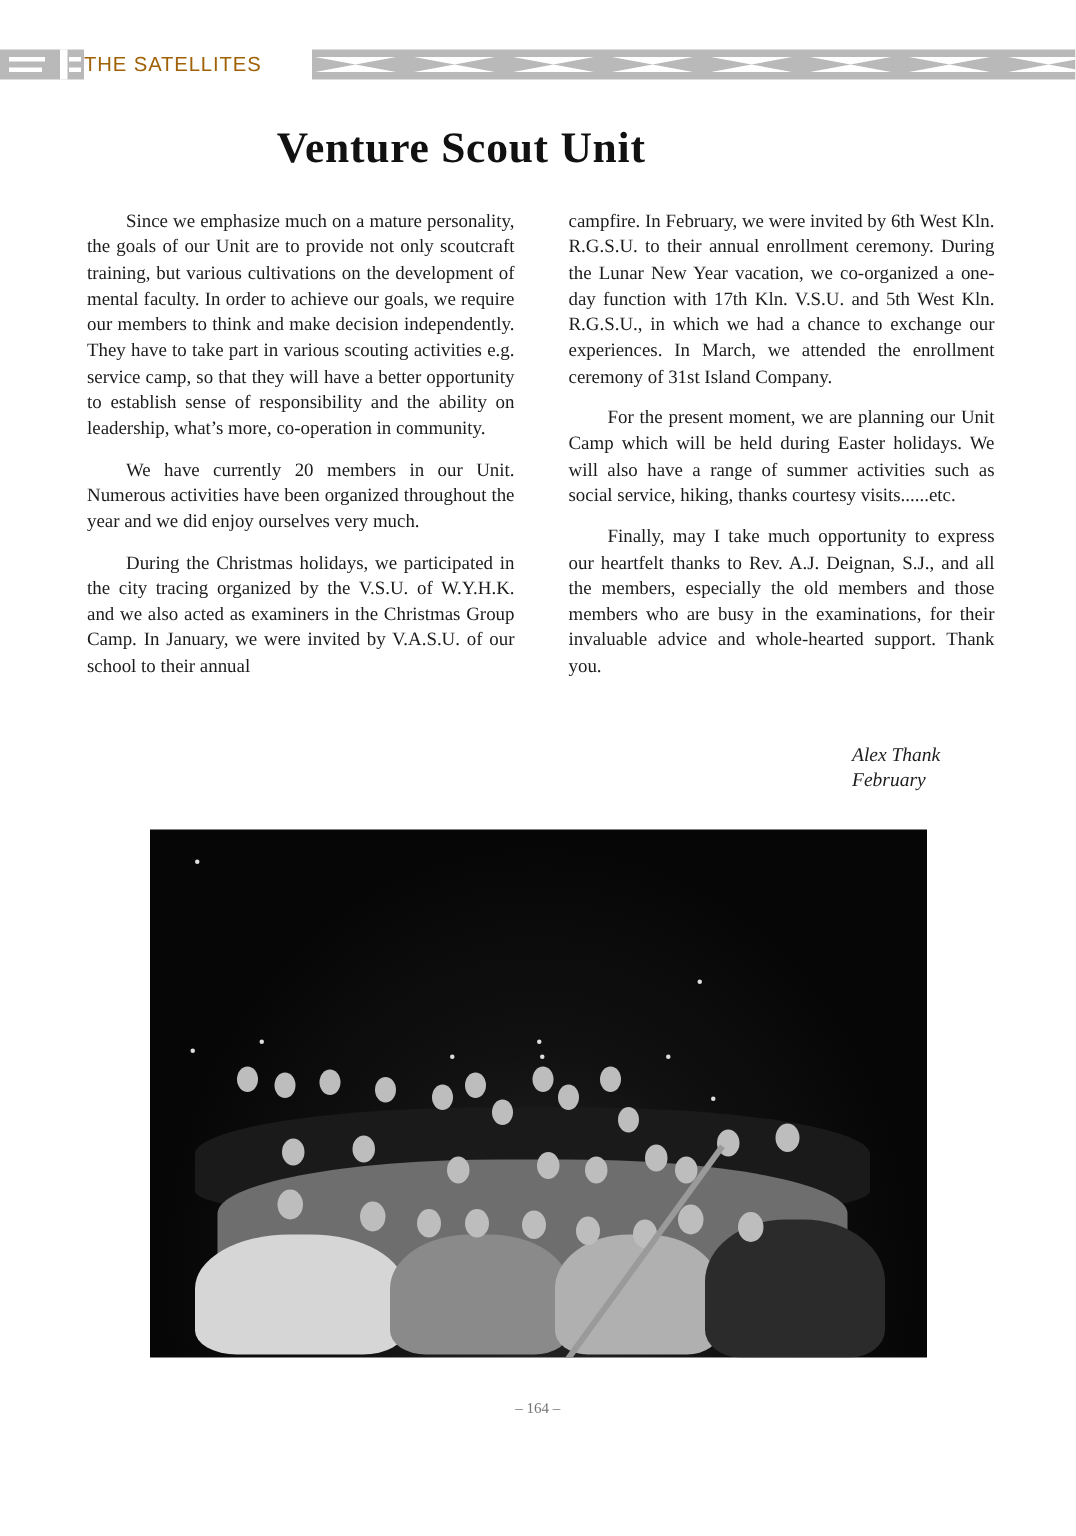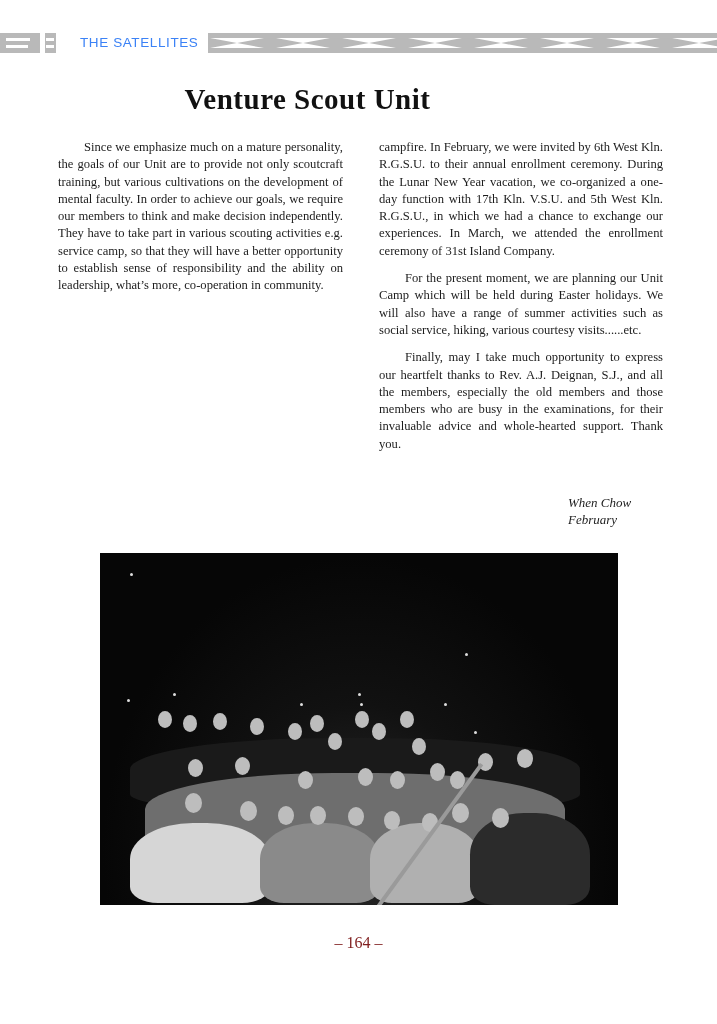--- a/index.html
+++ b/index.html
@@ -5,23 +5,23 @@
     * { margin: 0; padding: 0; box-sizing: border-box; }
     html, body { width: 717px; height: 1024px; background: #ffffff; overflow: hidden; }
     body { position: relative; font-family: "Liberation Serif", "DejaVu Serif", serif; color: #1a1a1a; }
 
     
     .header-band { position: absolute; top: 33px; left: 0; width: 717px; height: 20px; }
     .band-left { position: absolute; left: 0; top: 0; width: 56px; height: 20px; background: #b9b9b9; }
     .band-left .bar { position: absolute; height: 3px; background: #fff; }
     .band-left .gap { position: absolute; left: 40px; top: 0; width: 5px; height: 20px; background: #fff; }
     .section-label {
-      position: absolute; left: 80px; top: 2px; height: 18px;
+      position: absolute; left: 56px; top: 2px; height: 18px;
       font-family: "Liberation Sans", "DejaVu Sans", sans-serif;
-      font-size: 13.5px; letter-spacing: 0.6px; color: #3b82f6; line-height: 16px;
+      font-size: 13.5px; letter-spacing: 0.6px; color: #a16207; line-height: 16px;
     }
     .band-right { position: absolute; left: 208px; top: 0; width: 509px; height: 20px; background: #b9b9b9; display: flex; }
     .seg { position: relative; width: 58px; height: 20px; flex: 0 0 auto; margin-right: 8px; }
     .seg svg { position: absolute; left: 0; top: 0; }
 
     .page-title {
       position: absolute; top: 83px; left: 0; width: 615px; text-align: center;
       font-family: "Liberation Serif", "DejaVu Serif", serif;
       font-weight: bold; font-size: 29px; letter-spacing: 0.5px; color: #111;
     }
@@ -37,21 +37,21 @@
     .photo {
       position: absolute; left: 100px; top: 553px; width: 518px; height: 352px;
       background: radial-gradient(ellipse at 50% 85%, #2a2a2a 0%, #111 35%, #060606 70%);
       overflow: hidden;
     }
     .photo .star { position: absolute; width: 3px; height: 3px; border-radius: 50%; background: #ddd; }
     .photo .person { position: absolute; border-radius: 45% 45% 20% 20%; }
     .photo .head { position: absolute; border-radius: 50%; background: #bdbdbd; }
     .photo .pole { position: absolute; left: 380px; top: 210px; width: 4px; height: 180px; background: #9a9a9a; transform: rotate(36deg); transform-origin: top left; }
 
-    .page-number { position: absolute; top: 934px; left: 0; width: 717px; text-align: center; font-size: 16px; color: #7f1d1d; }
+    .page-number { position: absolute; top: 934px; left: 0; width: 717px; text-align: center; font-size: 10px; color: #737373; }
   </style>
 </head>
 <body>
 
 <div class="header-band">
   <div class="band-left">
     <div class="bar" style="left:6px;top:5px;width:24px;"></div>
     <div class="bar" style="left:6px;top:12px;width:22px;"></div>
     <div class="gap"></div>
     <div class="bar" style="left:46px;top:5px;width:8px;"></div>
@@ -107,30 +107,32 @@
           <polygon points="2,15 56,15 29,10" fill="#fff"></polygon>
         </svg>
       </div>
   </div>
 </div>
 
 <h1 class="page-title">Venture Scout Unit</h1>
 
 <div class="col col-left">
   <p>Since we emphasize much on a mature personality, the goals of our Unit are to provide not only scoutcraft training, but various cultiva­tions on the development of mental faculty. In order to achieve our goals, we require our members to think and make decision indepen­dently. They have to take part in various scouting activities e.g. service camp, so that they will have a better opportunity to establish sense of respon­sibility and the ability on leadership, what’s more, co-operation in community.</p>
+  <p>We have currently 20 members in our Unit. Numerous activities have been organized through­out the year and we did enjoy ourselves very much.</p>
+  <p style="margin-bottom:0">During the Christmas holidays, we partici­pated in the city tracing organized by the V.S.U. of W.Y.H.K. and we also acted as examiners in the Christmas Group Camp. In January, we were invited by V.A.S.U. of our school to their annual</p>
 </div>
 
 <div class="col col-right">
   <p class="no-indent">campfire. In February, we were invited by 6th West Kln. R.G.S.U. to their annual enrollment ceremony. During the Lunar New Year vacation, we co-organized a one-day function with 17th Kln. V.S.U. and 5th West Kln. R.G.S.U., in which we had a chance to exchange our experiences. In March, we attended the enrollment ceremony of 31st Island Company.</p>
-  <p>For the present moment, we are planning our Unit Camp which will be held during Easter holidays. We will also have a range of summer activities such as social service, hiking, various courtesy visits......etc.</p>
+  <p>For the present moment, we are planning our Unit Camp which will be held during Easter holidays. We will also have a range of summer activities such as social service, hiking, thanks courtesy visits......etc.</p>
   <p>Finally, may I take much opportunity to express our heartfelt thanks to Rev. A.J. Deignan, S.J., and all the members, especially the old members and those members who are busy in the examinations, for their invaluable advice and whole-hearted support. Thank you.</p>
 </div>
 
 <div class="signature">
-  <div>When Chow</div>
+  <div>Alex Thank</div>
   <div>February</div>
 </div>
 
 <div class="photo" title="Black-and-white night-time group photo of about 30 Venture Scout members">
   <div class="star" style="left:30px;top:20px;"></div>
   <div class="star" style="left:27px;top:146px;"></div>
   <div class="star" style="left:73px;top:140px;"></div>
   <div class="star" style="left:200px;top:150px;"></div>
   <div class="star" style="left:258px;top:140px;"></div>
   <div class="star" style="left:260px;top:150px;"></div>

